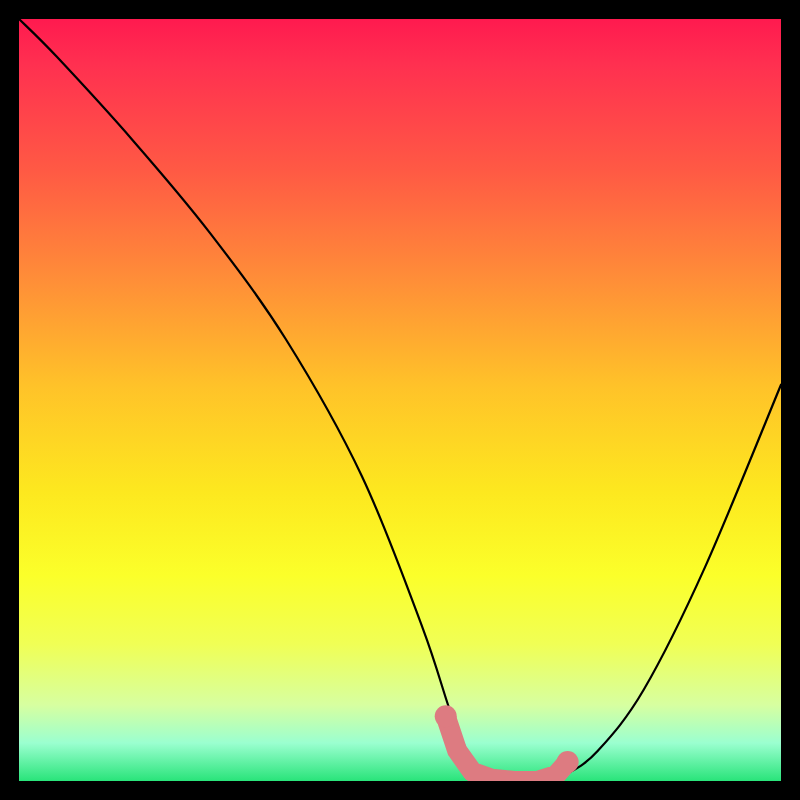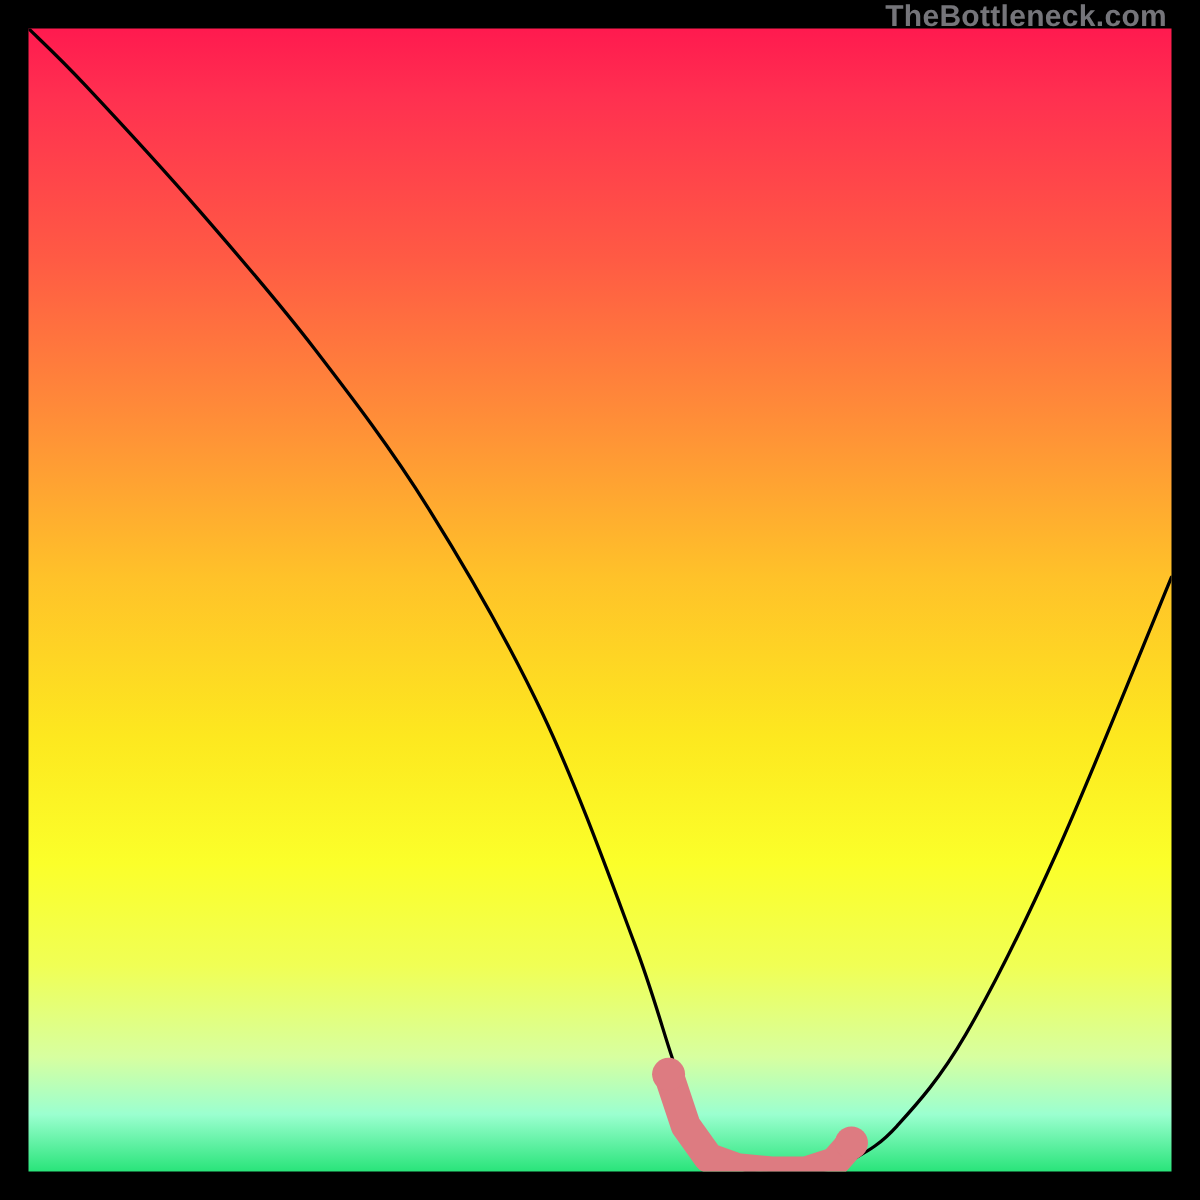--- a/index.html
+++ b/index.html
@@ -54,14 +54,13 @@
   <div class="plot-area">
     <svg class="curve" viewBox="0 0 762 762">
       <path fill="none" stroke="#000000" stroke-width="2.2" stroke-linecap="round" d="M 0 0 C 6.3500000000000005 6.350000000000004, 19.05 17.780000000000012, 38.1 38.10000000000002 C 57.150000000000006 58.42000000000003, 88.89999999999999 92.71000000000008, 114.3 121.92000000000007 C 139.7 151.13000000000008, 165.1 180.34000000000003, 190.5 213.36 C 215.9 246.38, 241.29999999999998 279.40000000000003, 266.7 320.04 C 292.1 360.68, 320.04 408.94, 342.90000000000003 457.2 C 365.76000000000005 505.46, 388.62 568.96, 403.86 609.6 C 419.1 650.24, 425.45 678.18, 434.34 701.04 C 443.22999999999996 723.9, 449.58 736.6, 457.2 746.76 C 464.82 756.92, 472.44 759.46, 480.06 762 C 487.68 764.54, 495.3 762, 502.92 762 C 510.54 762, 518.16 763.27, 525.78 762 C 533.4 760.73, 539.75 759.46, 548.64 754.38 C 557.53 749.3, 566.4200000000001 745.49, 579.12 731.52 C 591.8199999999999 717.55, 607.06 701.04, 624.8399999999999 670.56 C 642.6199999999999 640.0799999999999, 662.94 599.4399999999999, 685.8000000000001 548.64 C 708.6600000000001 497.84, 749.3 396.24, 762 365.76" id="curvePath"></path>
       <g id="markerGroup">
           <path d="M 426.72 697.23 L 438.15 731.52 L 453.39 752.856 L 472.44 759.714 L 495.3 762 L 518.1600000000001 762 L 537.2099999999999 755.904 L 548.64 742.95" fill="none" stroke="#dd7b81" stroke-width="20" stroke-linecap="round" stroke-linejoin="round"></path>
           <circle cx="426.72" cy="697.23" r="11" fill="#dd7b81"></circle>
           <circle cx="548.64" cy="742.95" r="11" fill="#dd7b81"></circle>
         </g>
     </svg>
   </div>
-  <div class="watermark">TheBottleneck.com</div>
 </div>
 
 </body></html>

